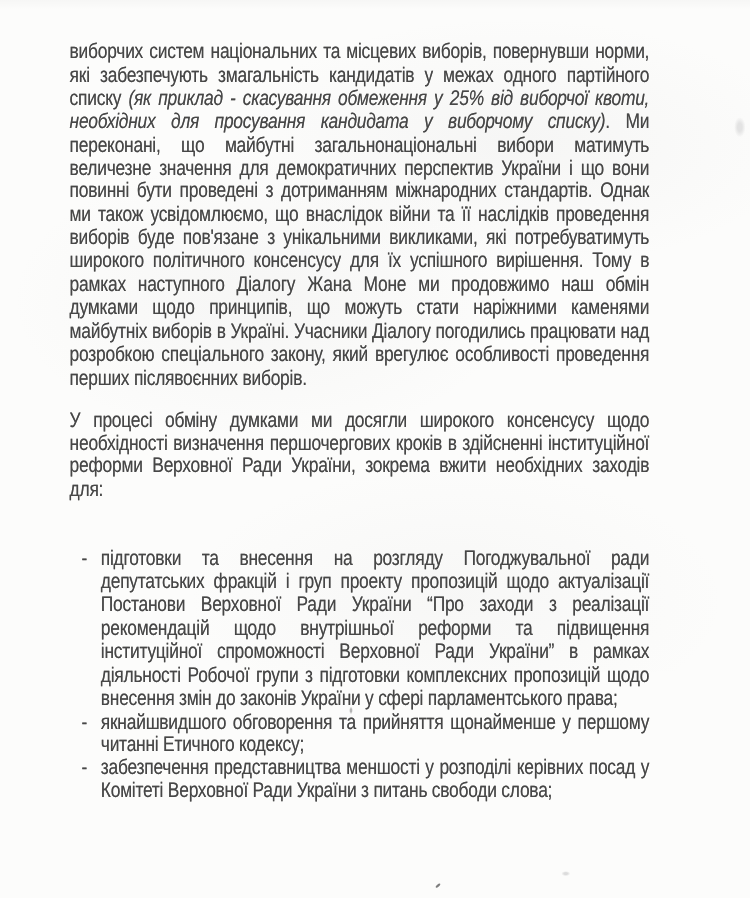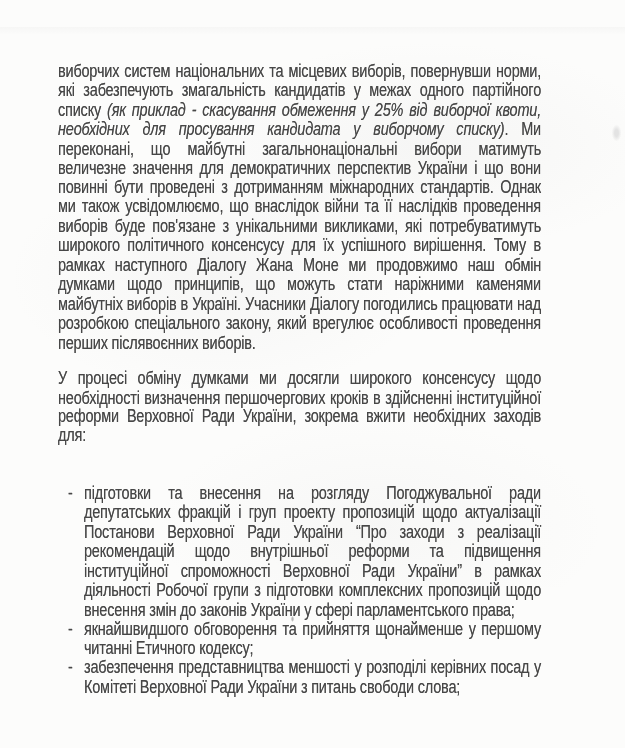--- a/index.html
+++ b/index.html
@@ -16,21 +16,20 @@
   .page {
     position: relative;
     width: 625px;
     height: 560px;
     background:
       radial-gradient(ellipse 340px 150px at 430px 120px, rgba(190,190,190,0.10), rgba(190,190,190,0) 70%),
       radial-gradient(ellipse 300px 170px at 220px 250px, rgba(185,185,185,0.09), rgba(185,185,185,0) 70%),
       radial-gradient(ellipse 320px 160px at 380px 500px, rgba(190,190,190,0.08), rgba(190,190,190,0) 70%),
       linear-gradient(180deg, rgba(0,0,0,0.025), rgba(0,0,0,0) 8px),
       var(--paper);
-    margin-top: 27px;
   }
   .content {
     position: absolute;
     left: 58px;
     top: 35px;
     width: 483px;
     transform: scaleY(1.22);
     transform-origin: 0 0;
     color: var(--ink);
     font-size: 14.5px;

